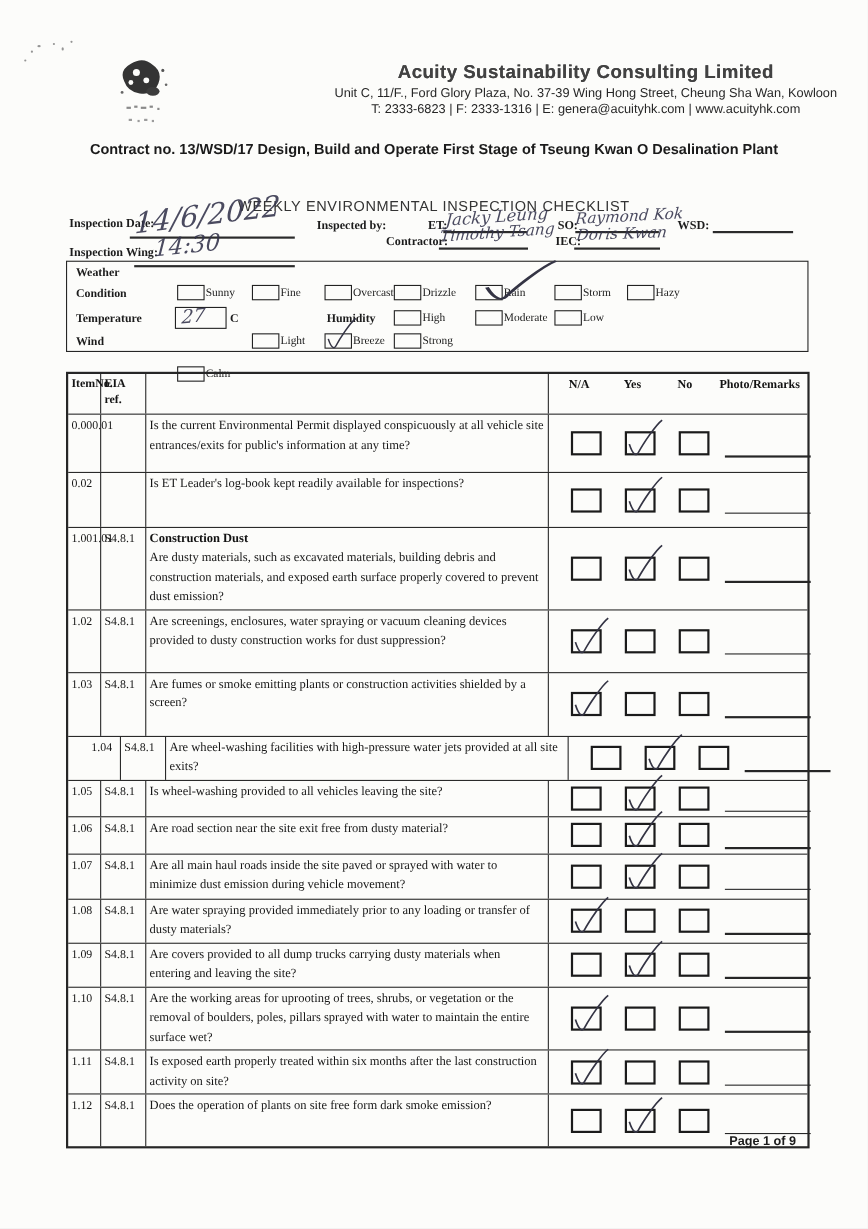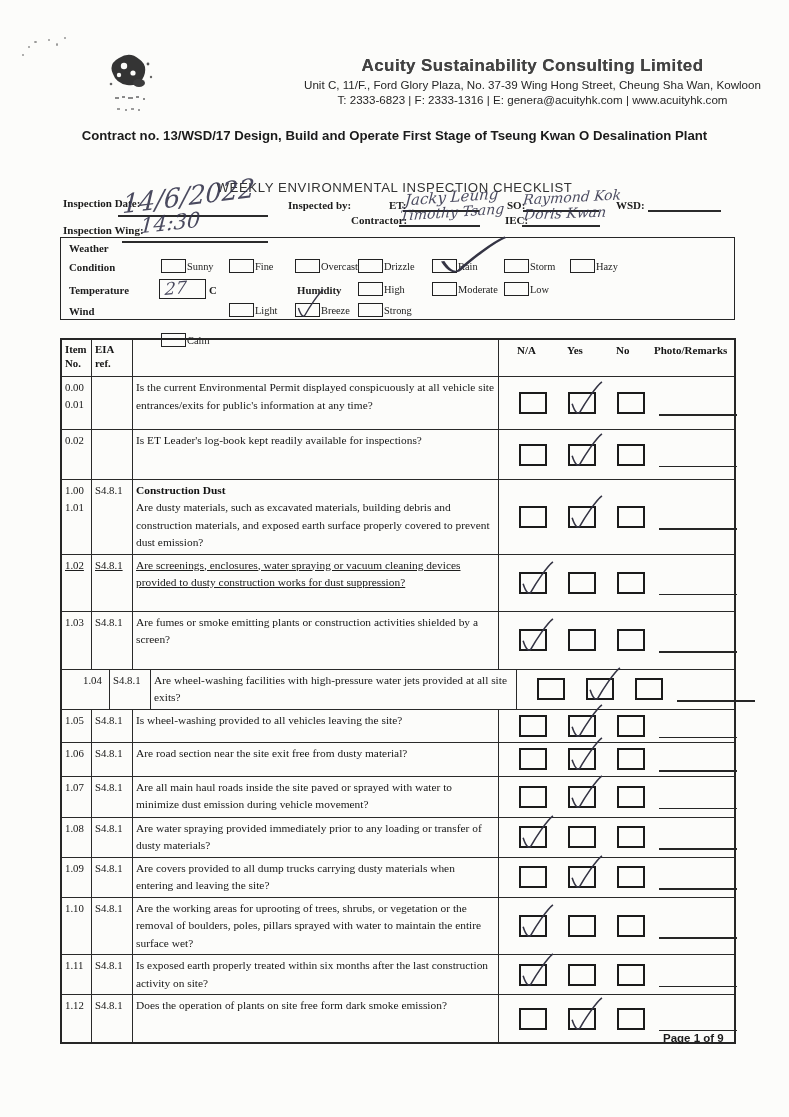--- a/index.html
+++ b/index.html
@@ -43,21 +43,21 @@
   .wcb svg, .tcb svg { display:none; position:absolute; overflow:visible; }
   .wcb svg { left:-1px; top:-17px; width:31px; height:34px; }
   .wcb.long svg { width:78px; height:44px; top:-26px; left:1px; }
   .checked svg { display:block; }
   .temp-box { position:absolute; left:98px; top:41px; width:47px; height:20px; border:1.8px solid #222; }
   
   .ctable { position:absolute; left:60px; top:338px; width:676px; border:2px solid #262626; background:transparent; }
   .trow, .thead { display:flex; width:100%; border-bottom:1.9px solid #2a2a2a; align-items:stretch; }
   .trow:last-child { border-bottom:none; }
   .c { position:relative; padding:2px 3px; }
-  .c-item { width:30px; border-right:1.5px solid #2a2a2a; display:flex; flex-direction:column; }
+  .c-item { width:30px; border-right:1.5px solid #2a2a2a; display:flex; flex-direction:row; }
   .c-eia  { width:41px; border-right:1.5px solid #2a2a2a; display:flex; flex-direction:column; }
   .c-desc { width:366px; border-right:1.5px solid #2a2a2a; }
   .c-ans  { flex:1; }
   .c-item span, .c-eia span { font-size:10.8px; line-height:17px; color:#151515; }
   .heading { font-weight:700; font-size:11.4px; line-height:17px; color:#111; }
   .question { font-size:11.4px; line-height:17.5px; color:#161616; }
   .thead { height:37px; }
   .thead .c-item span, .thead .c-eia span { font-weight:700; font-size:10.8px; line-height:14px; }
   .hlab { position:absolute; top:4px; font-size:11px; font-weight:700; color:#141414; white-space:nowrap; }
   .tcb {
@@ -370,21 +370,21 @@
           <path d="M4 26 C7 36 10 38 12 34 C16 26 27 8 33 3" fill="none" stroke="#343444" stroke-width="1.5"></path>
         </svg>
       </span>
       <span class="tcb" style="left:118px">
         
       </span>
       <span class="remark-line"></span>
     </div>
   </div>
 
-  <div class="trow" style="min-height: 57px; text-decoration: underline;">
+  <div class="trow" style="min-height: 57px;">
     <div class="c c-item">
       <span class="no1">1.02</span>
       <span class="no2"></span>
     </div>
     <div class="c c-eia">
       <span class="eia1">S4.8.1</span>
       <span class="eia2"></span>
     </div>
     <div class="c c-desc">
 

